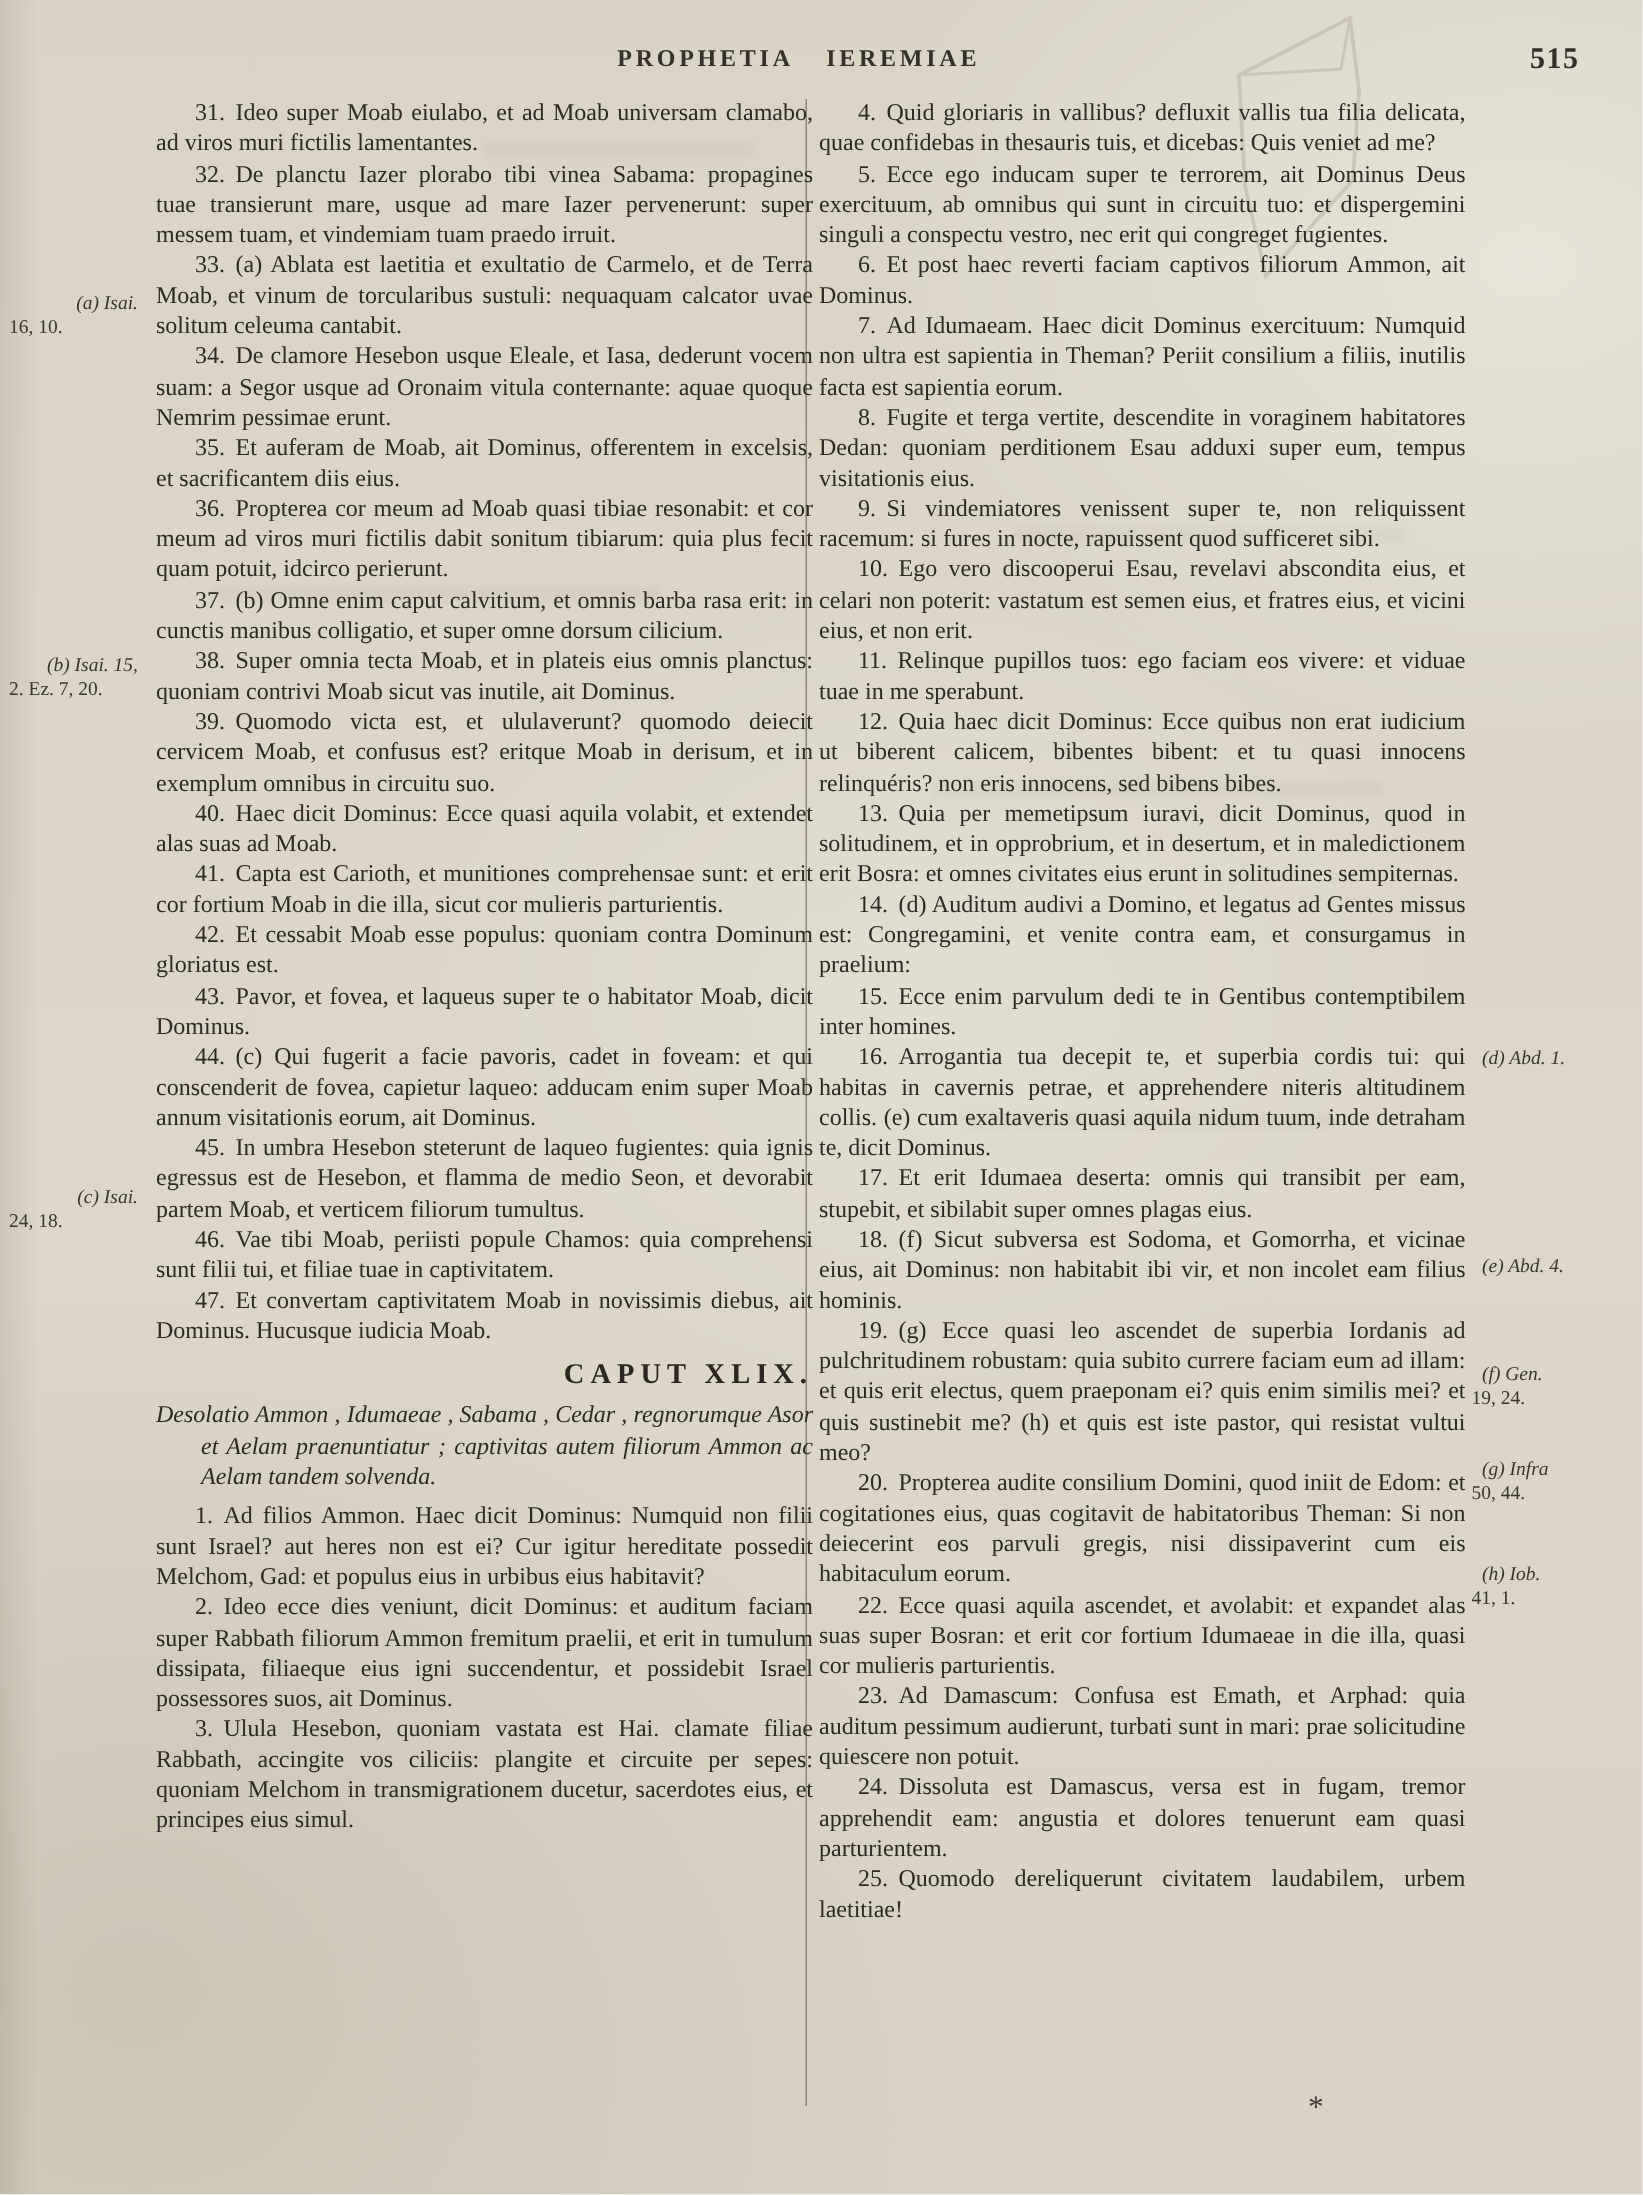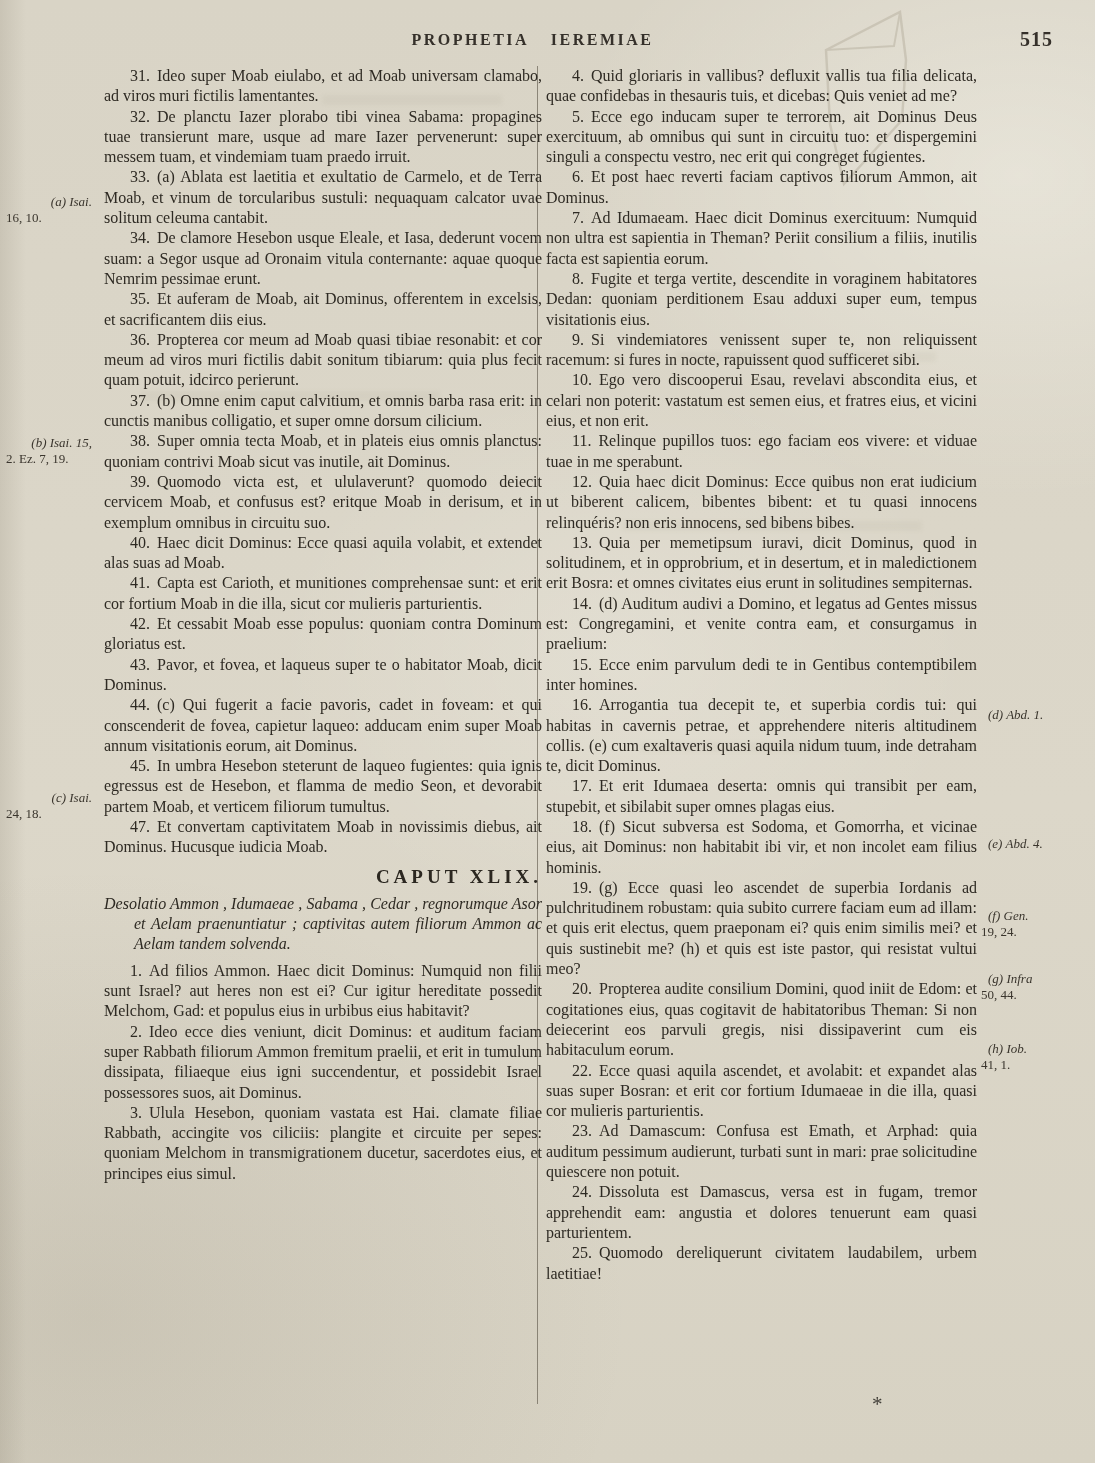--- a/index.html
+++ b/index.html
@@ -45,21 +45,21 @@
     line-height:20.3px;
   }
   .note{position:absolute; font-size:13px; line-height:15.5px; color:#3a352d;}
   .note .l1,.note .l2{display:block;}
   .note .l1{font-style:italic;}
   .note-left{left:6px; width:86px;}
   .note-left .l1{text-align:right;}
   .note-right{left:981px; width:110px;}
   .note-right .l1{padding-left:7px;}
   .note-a{top:194px;} .note-b{top:435px;} .note-c{top:790px;}
-  .note-d{top:697px;margin-top:10px;} .note-e{top:836px;} .note-f{top:908px;}
+  .note-d{top:697px;} .note-e{top:836px;} .note-f{top:908px;}
   .note-g{top:971px;} .note-h{top:1041px;}
   .footer-mark{
     position:absolute; left:872px; top:1392px; font-size:21px; color:#43403a;
   }
   .stamp{position:absolute; left:812px; top:2px; opacity:0.5;}
   .ghost{
     position:absolute; background:#8d8672; opacity:0.07; filter:blur(2px);
     border-radius:2px; pointer-events:none;
   }
   .g1{left:322px; top:95px;  width:180px; height:10px;}
@@ -117,20 +117,21 @@
         <p class="verse"><span class="vnum">41.</span><span>Capta est Carioth, et munitiones comprehensae sunt: et erit cor fortium Moab in die illa, sicut cor mulieris parturientis.</span></p>
 
         <p class="verse"><span class="vnum">42.</span><span>Et cessabit Moab esse populus: quoniam contra Dominum gloriatus est.</span></p>
 
         <p class="verse"><span class="vnum">43.</span><span>Pavor, et fovea, et laqueus super te o habitator Moab, dicit Dominus.</span></p>
 
         <p class="verse"><span class="vnum">44.</span><span>(c) Qui fugerit a facie pavoris, cadet in foveam: et qui conscenderit de fovea, capietur laqueo: adducam enim super Moab annum visitationis eorum, ait Dominus.</span></p>
 
         <p class="verse"><span class="vnum">45.</span><span>In umbra Hesebon steterunt de laqueo fugientes: quia ignis egressus est de Hesebon, et flamma de medio Seon, et devorabit partem Moab, et verticem filiorum tumultus.</span></p>
 
+        <p class="verse"><span class="vnum">46.</span><span>Vae tibi Moab, periisti popule Chamos: quia comprehensi sunt filii tui, et filiae tuae in captivitatem.</span></p>
 
         <p class="verse"><span class="vnum">47.</span><span>Et convertam captivitatem Moab in novissimis diebus, ait Dominus. Hucusque iudicia Moab.</span></p>
       </div>
     <h2 class="caput">CAPUT XLIX.</h2>
     <p class="summary">Desolatio Ammon , Idumaeae , Sabama , Cedar , regnorumque Asor et Aelam praenuntiatur ; captivitas autem filiorum Ammon ac Aelam tandem solvenda.</p>
     <div>
 
         <p class="verse"><span class="vnum">1.</span><span>Ad filios Ammon. Haec dicit Dominus: Numquid non filii sunt Israel? aut heres non est ei? Cur igitur hereditate possedit Melchom, Gad: et populus eius in urbibus eius habitavit?</span></p>
 
         <p class="verse"><span class="vnum">2.</span><span>Ideo ecce dies veniunt, dicit Dominus: et auditum faciam super Rabbath filiorum Ammon fremitum praelii, et erit in tumulum dissipata, filiaeque eius igni succendentur, et possidebit Israel possessores suos, ait Dominus.</span></p>
@@ -186,21 +187,21 @@
         <p class="verse"><span class="vnum">25.</span><span>Quomodo dereliquerunt civitatem laudabilem, urbem laetitiae!</span></p>
       </div>
   </div>
 
   <div class="note note-left note-a">
     <span class="l1">(a) Isai.</span>
     <span class="l2">16, 10.</span>
   </div>
   <div class="note note-left note-b">
     <span class="l1">(b) Isai. 15,</span>
-    <span class="l2">2. Ez. 7, 19.</span>
+    <span class="l2">2. Ez. 7, 20.</span>
   </div>
   <div class="note note-left note-c">
     <span class="l1">(c) Isai.</span>
     <span class="l2">24, 18.</span>
   </div>
   <div class="note note-right note-d">
     <span class="l1">(d) Abd. 1.</span>
     <span class="l2"></span>
   </div>
   <div class="note note-right note-e">

